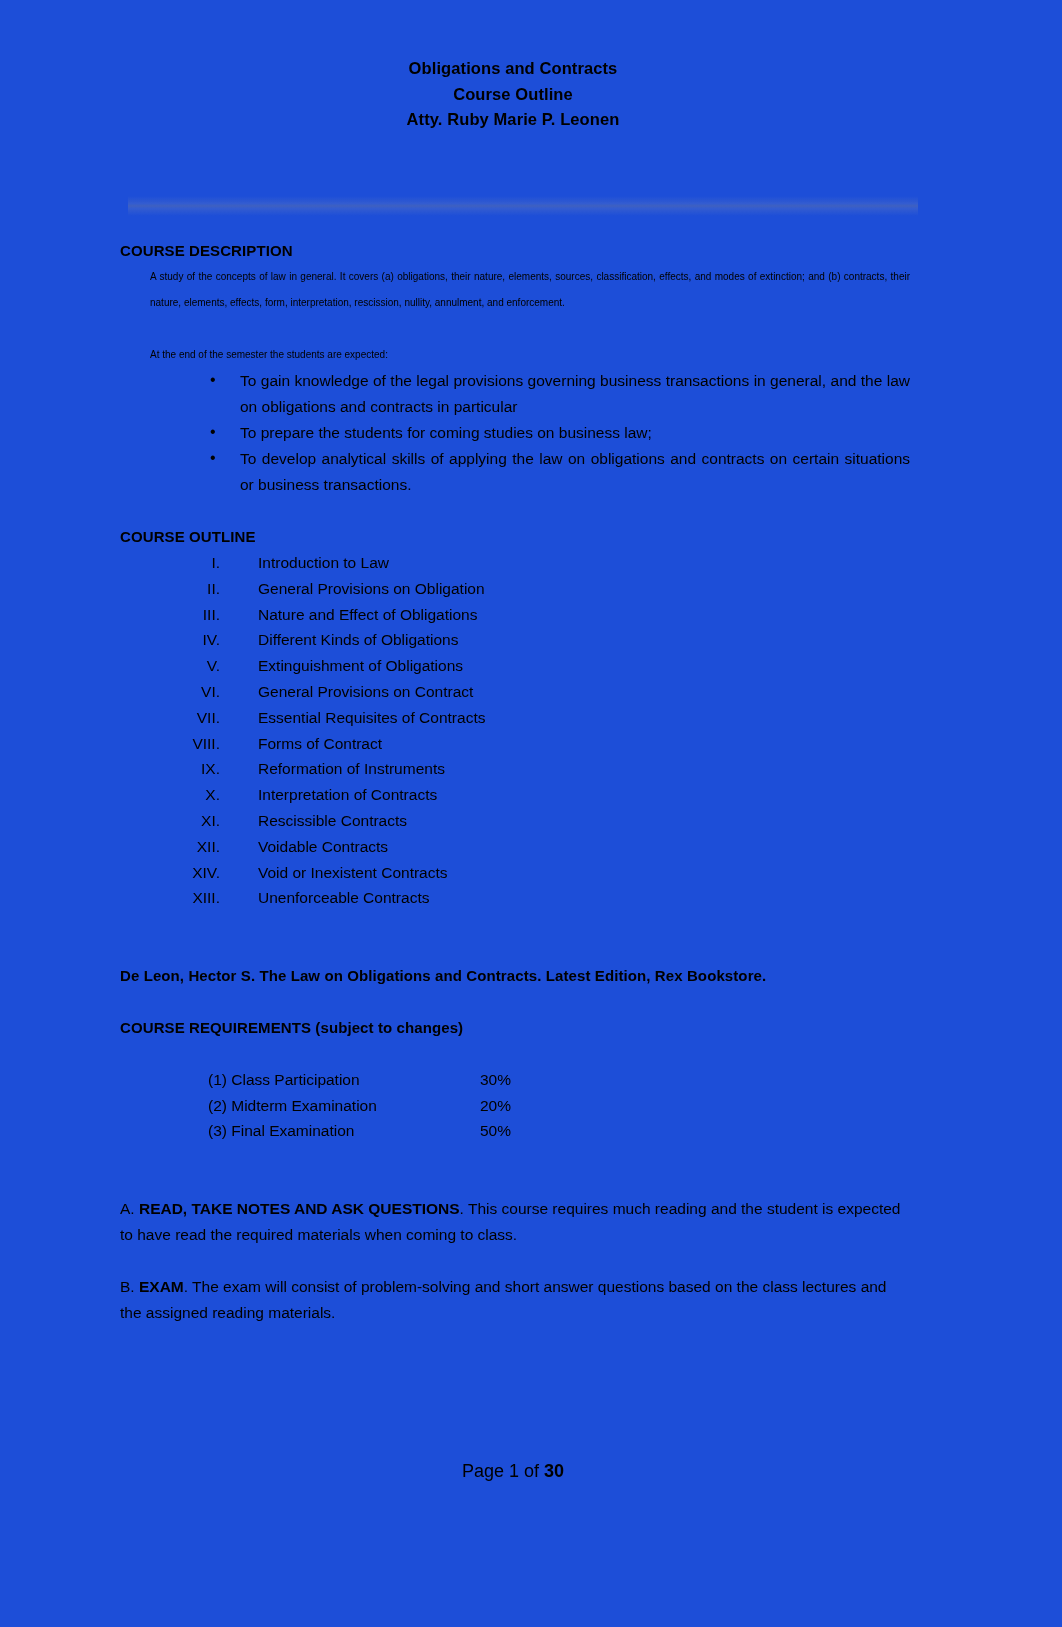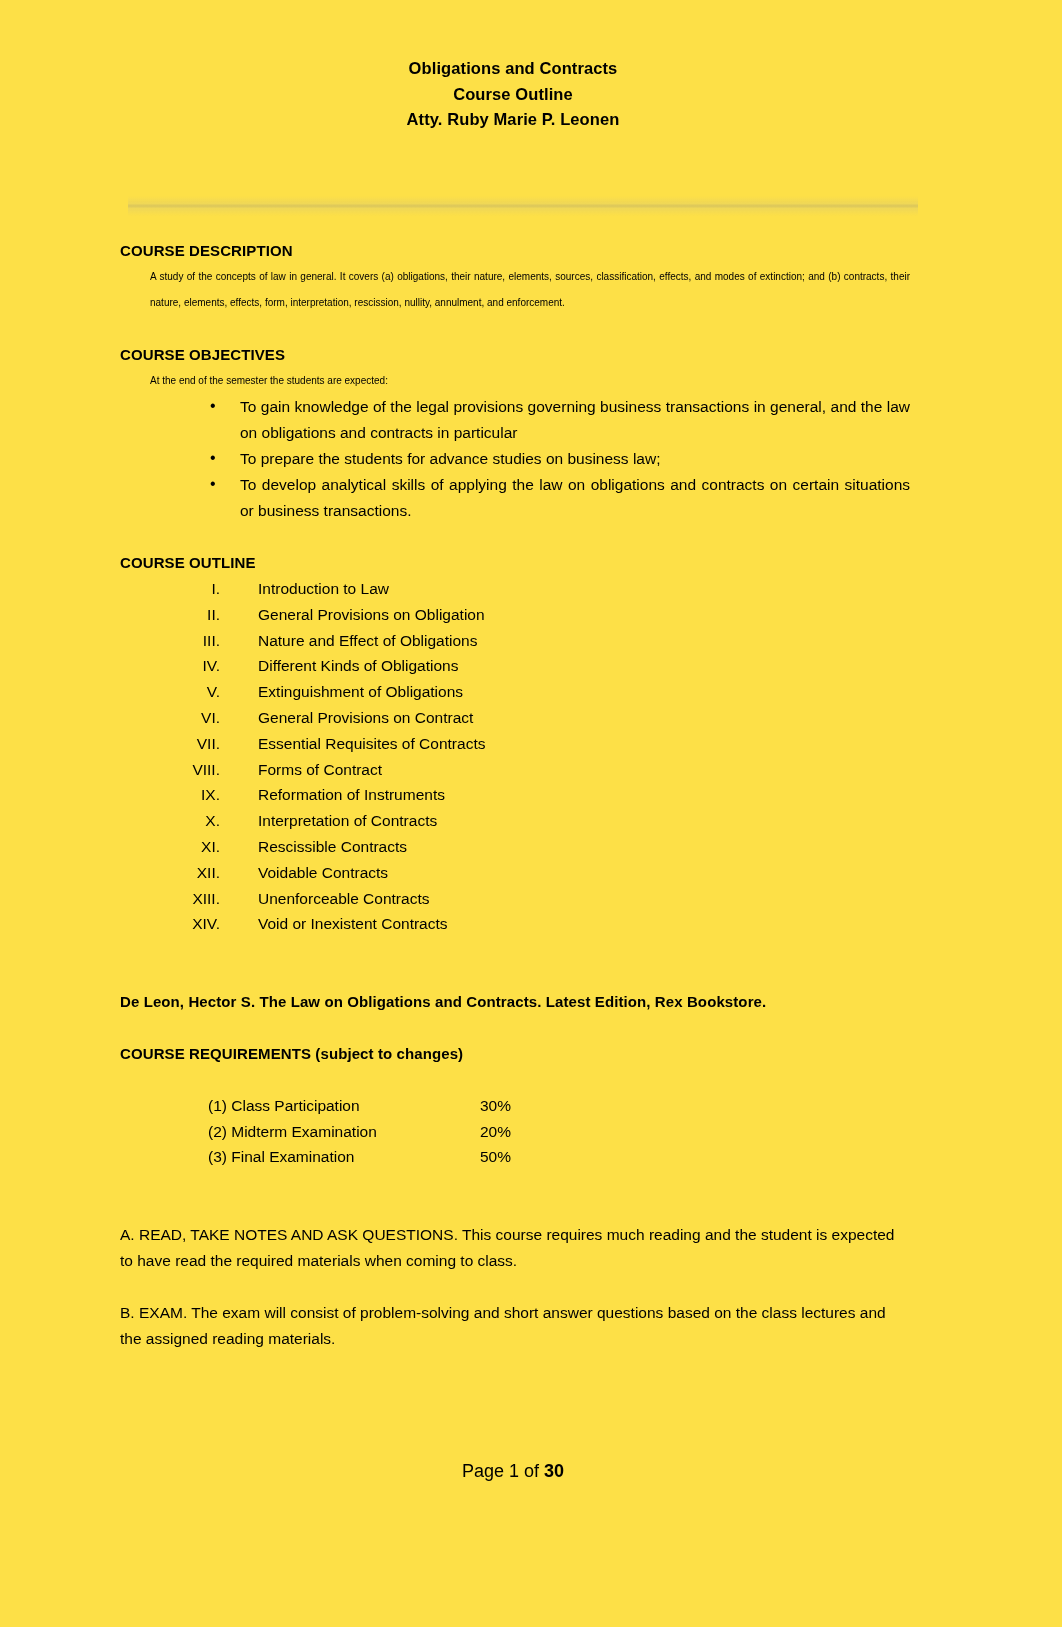--- a/index.html
+++ b/index.html
@@ -9,21 +9,21 @@
   }
   body {
     font-family: "Liberation Sans", sans-serif;
     color: #000000;
   }
   .page {
     position: relative;
     width: 1062px;
     height: 1627px;
     margin: 0 auto;
-    background: #fde047;
+    background: #1d4ed8;
     box-sizing: border-box;
     overflow: hidden;
   }
 
   
   .doc-header {
     position: absolute;
     left: 0;
     top: 56px;
     width: 1026px;
@@ -139,21 +139,21 @@
   }
   .req-table td {
     font-size: 15.5px;
     line-height: 25.5px;
     padding: 0;
     vertical-align: top;
   }
   .req-item { width: 272px; }
   .req-pct  { width: 80px; }
 
-  .strong-inline { font-weight: normal; }
+  .strong-inline { font-weight: bold; }
 
   .para-block {
     font-size: 15.5px;
     line-height: 26px;
     margin: 0;
     text-align: left;
   }
 
   
   .footer {
@@ -180,25 +180,24 @@
 
   <div class="rule-band"></div>
 
   <div class="content">
 
     <div class="sec-head">COURSE DESCRIPTION</div>
     <p class="body-text indent-para">A study of the concepts of law in general. It covers (a) obligations, their nature, elements, sources, classification, effects, and modes of extinction; and (b) contracts, their nature, elements, effects, form, interpretation, rescission, nullity, annulment, and enforcement.</p>
 
     <div class="spacer-26"></div>
 
-    <div class="sec-head">COURSE OBJECTIVES</div>
     <p class="body-text indent-para">At the end of the semester the students are expected:</p>
     <ul class="bullets">
       <li>To gain knowledge of the legal provisions governing business transactions in general, and the law on obligations and contracts in particular</li>
-      <li>To prepare the students for advance studies on business law;</li>
+      <li>To prepare the students for coming studies on business law;</li>
       <li>To develop analytical skills of applying the law on obligations and contracts on certain situations or business transactions.</li>
     </ul>
 
     <div class="spacer-26"></div>
 
     <div class="sec-head">COURSE OUTLINE</div>
     <div class="outline-list">
       <div class="outline-row">
           <span class="outline-num">I.</span>
           <span class="outline-label">Introduction to Law</span>
@@ -241,26 +240,26 @@
         </div>
       <div class="outline-row">
           <span class="outline-num">XI.</span>
           <span class="outline-label">Rescissible Contracts</span>
         </div>
       <div class="outline-row">
           <span class="outline-num">XII.</span>
           <span class="outline-label">Voidable Contracts</span>
         </div>
       <div class="outline-row">
+          <span class="outline-num">XIV.</span>
+          <span class="outline-label">Void or Inexistent Contracts</span>
+        </div>
+      <div class="outline-row">
           <span class="outline-num">XIII.</span>
           <span class="outline-label">Unenforceable Contracts</span>
-        </div>
-      <div class="outline-row">
-          <span class="outline-num">XIV.</span>
-          <span class="outline-label">Void or Inexistent Contracts</span>
         </div>
     </div>
 
     <div class="spacer-26"></div>
 
     <div class="spacer-26"></div>
     <div class="sec-head">De Leon, Hector S. The Law on Obligations and Contracts. Latest Edition, Rex Bookstore.</div>
 
     <div class="spacer-26"></div>
 

